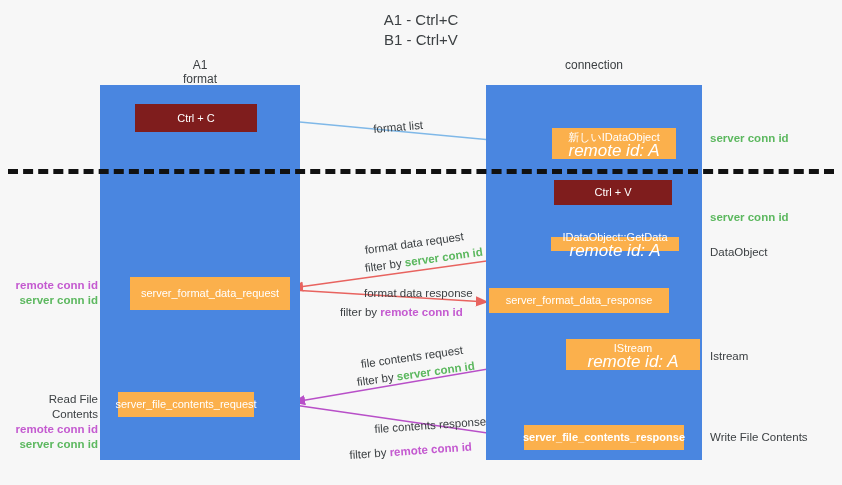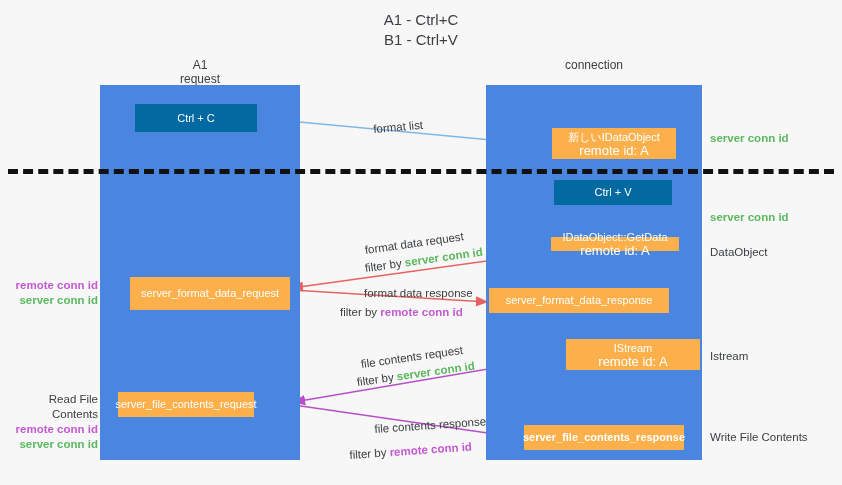--- a/index.html
+++ b/index.html
@@ -28,23 +28,23 @@
   .lane{position:absolute;background:#4a86e0;}
 
   
   .box{
     position:absolute;box-sizing:border-box;
     display:flex;flex-direction:column;
     align-items:center;justify-content:center;
     color:#ffffff;font-size:11px;line-height:13px;
     text-align:center;
   }
-  .box.green{background:#0369a1;}
+  .box.green{background:#7f1d1d;}
   .box.orange{background:#fbb04c;}
-  .box .l2{font-size:13px;line-height:13px;}
+  .box .l2{font-size:17px;line-height:13px;font-style:italic;}
 
   
   .sidelabel{position:absolute;font-size:11.5px;line-height:15px;color:#3c4043;}
   .green-t{color:#5cb85f;font-weight:bold;}
   .purple-t{color:#c45ad0;font-weight:bold;}
 
   
   .edgelabel{
     position:absolute;font-size:11.5px;line-height:15px;color:#3c4043;
     white-space:nowrap;
@@ -67,21 +67,21 @@
 
 <div id="stage">
 
   <div class="title">
     <div>A1 - Ctrl+C</div>
     <div>B1 - Ctrl+V</div>
   </div>
 
   <div class="colhead" style="left:100px;top:58px;width:200px;">
     <div>A1</div>
-    <div>request</div>
+    <div>format</div>
   </div>
   <div class="colhead" style="left:486px;top:58px;width:216px;">
     <div>connection</div>
   </div>
 
   <div class="lane z2" style="left:100px;top:85px;width:200px;height:375px;"></div>
   <div class="lane z2" style="left:486px;top:85px;width:216px;height:375px;"></div>
 
   <svg class="layer under" viewBox="0 0 842 485">
     <defs>

